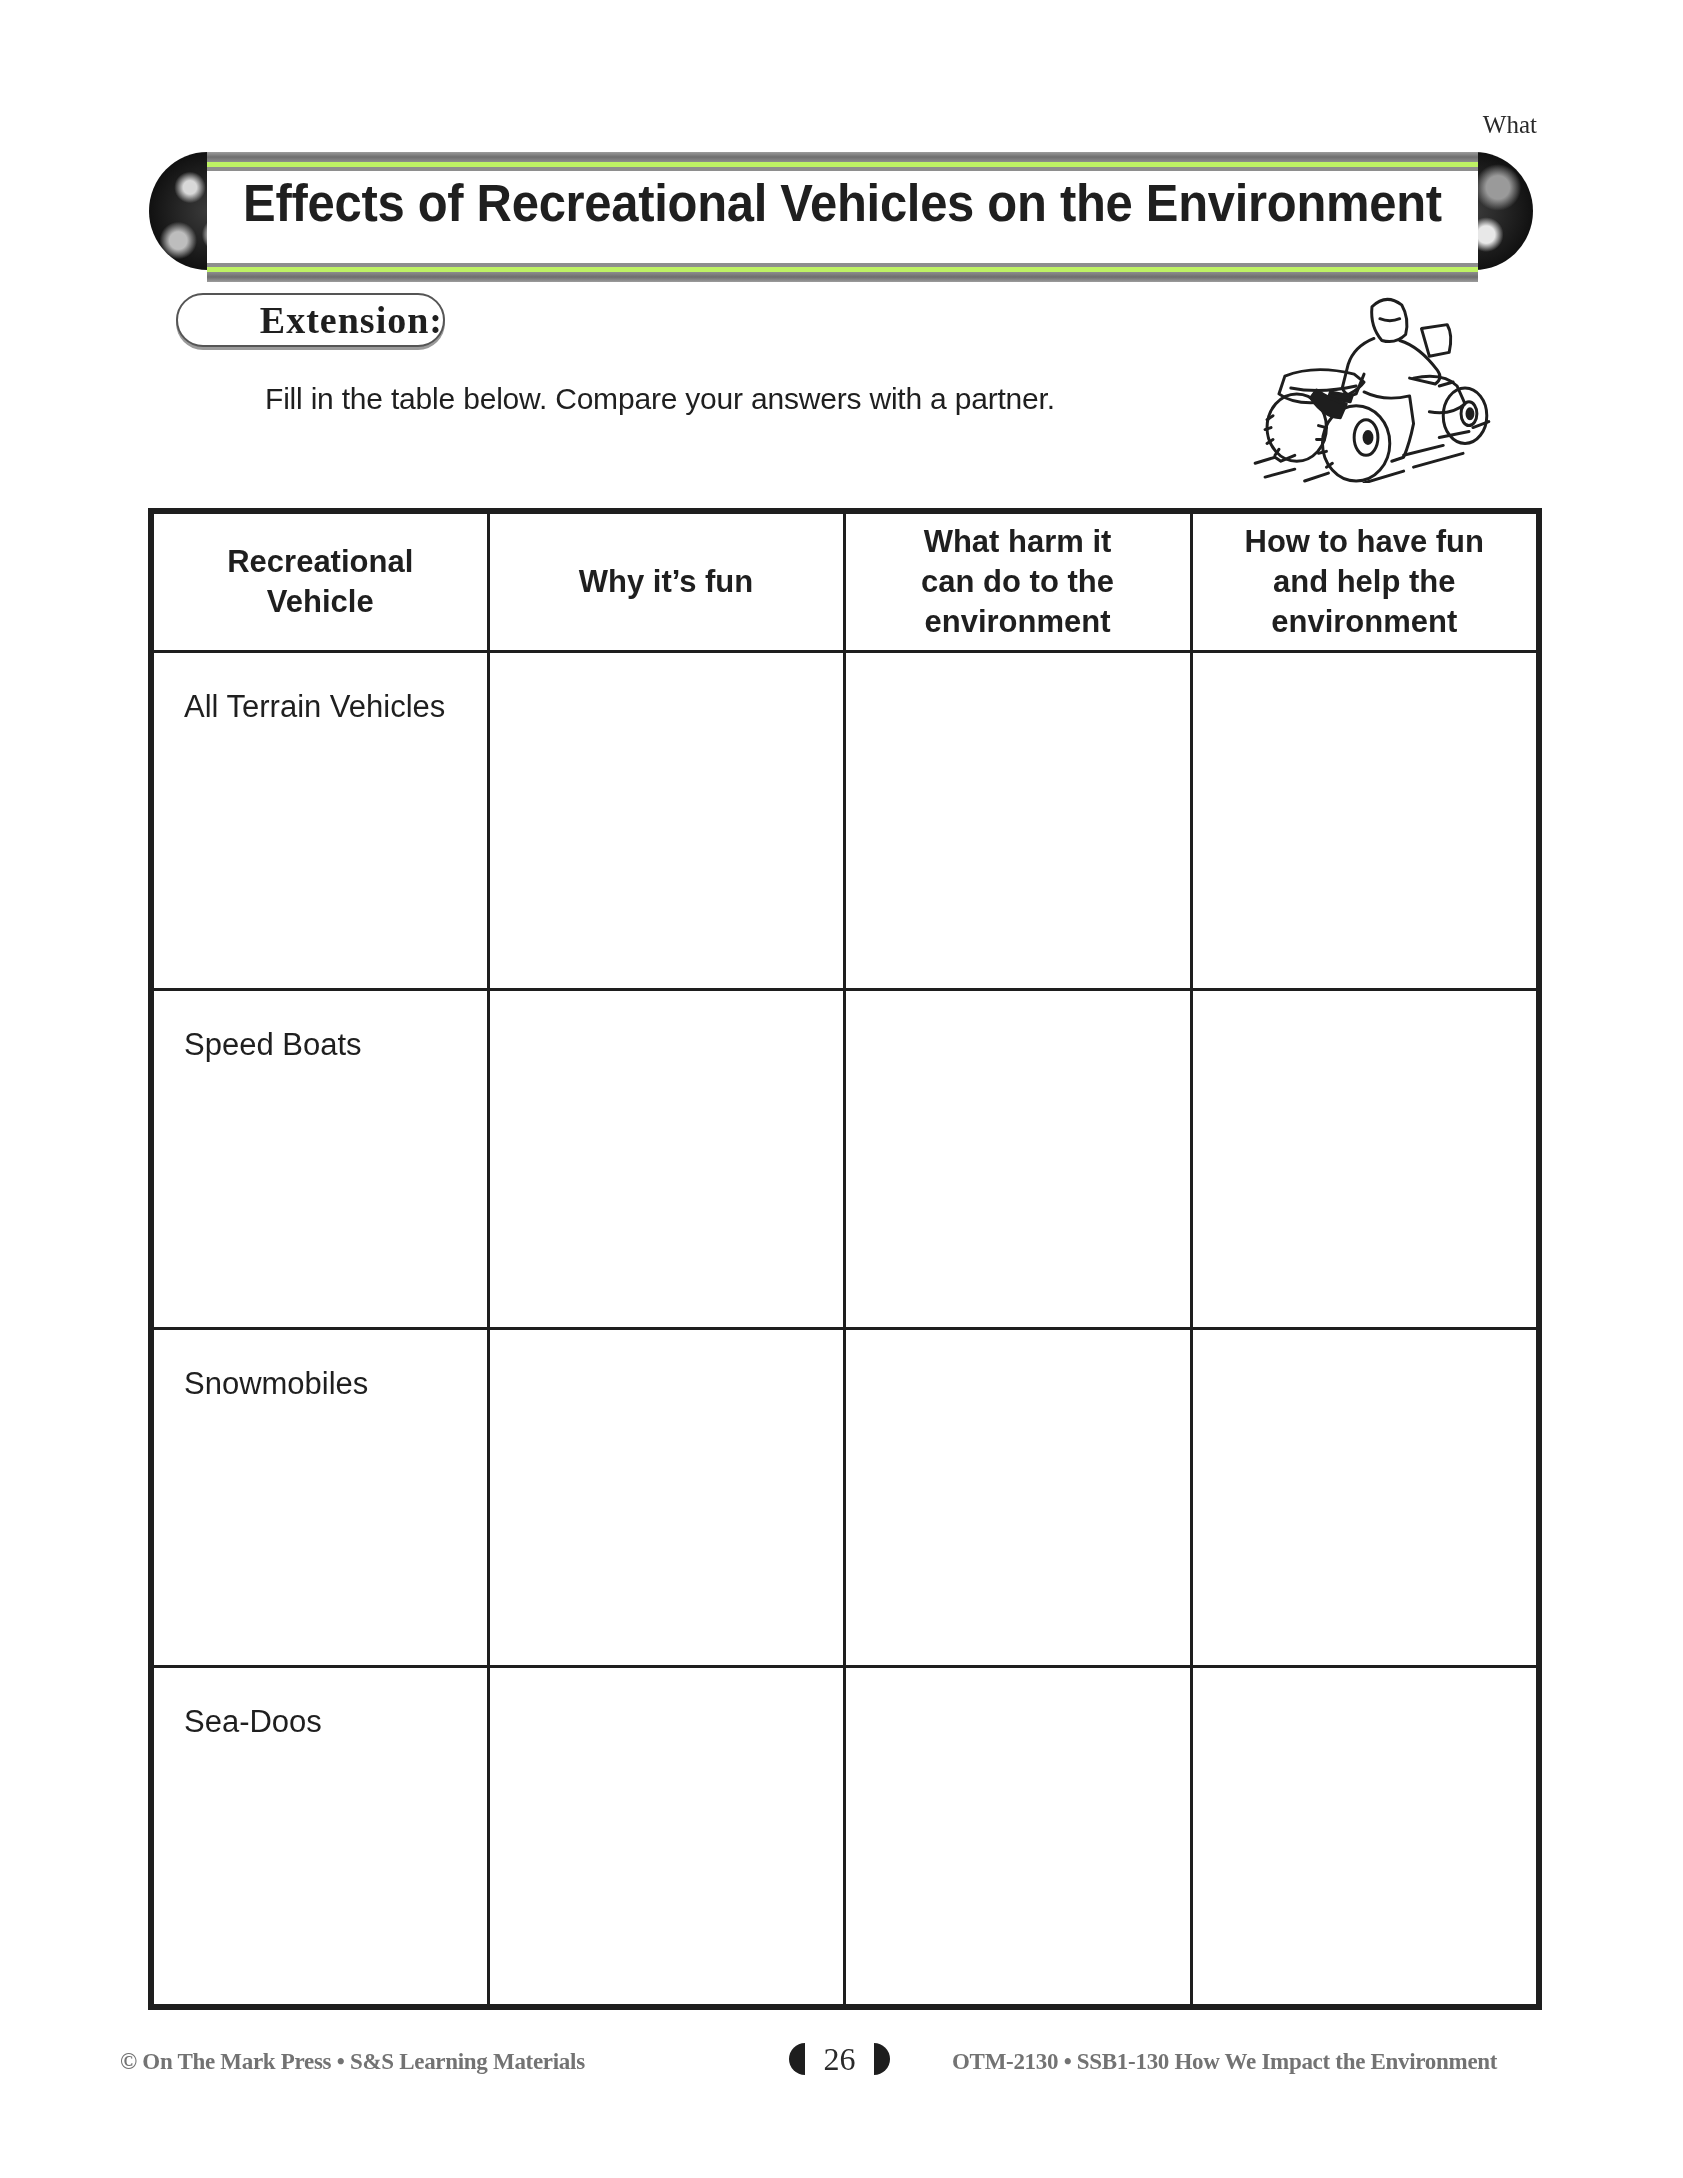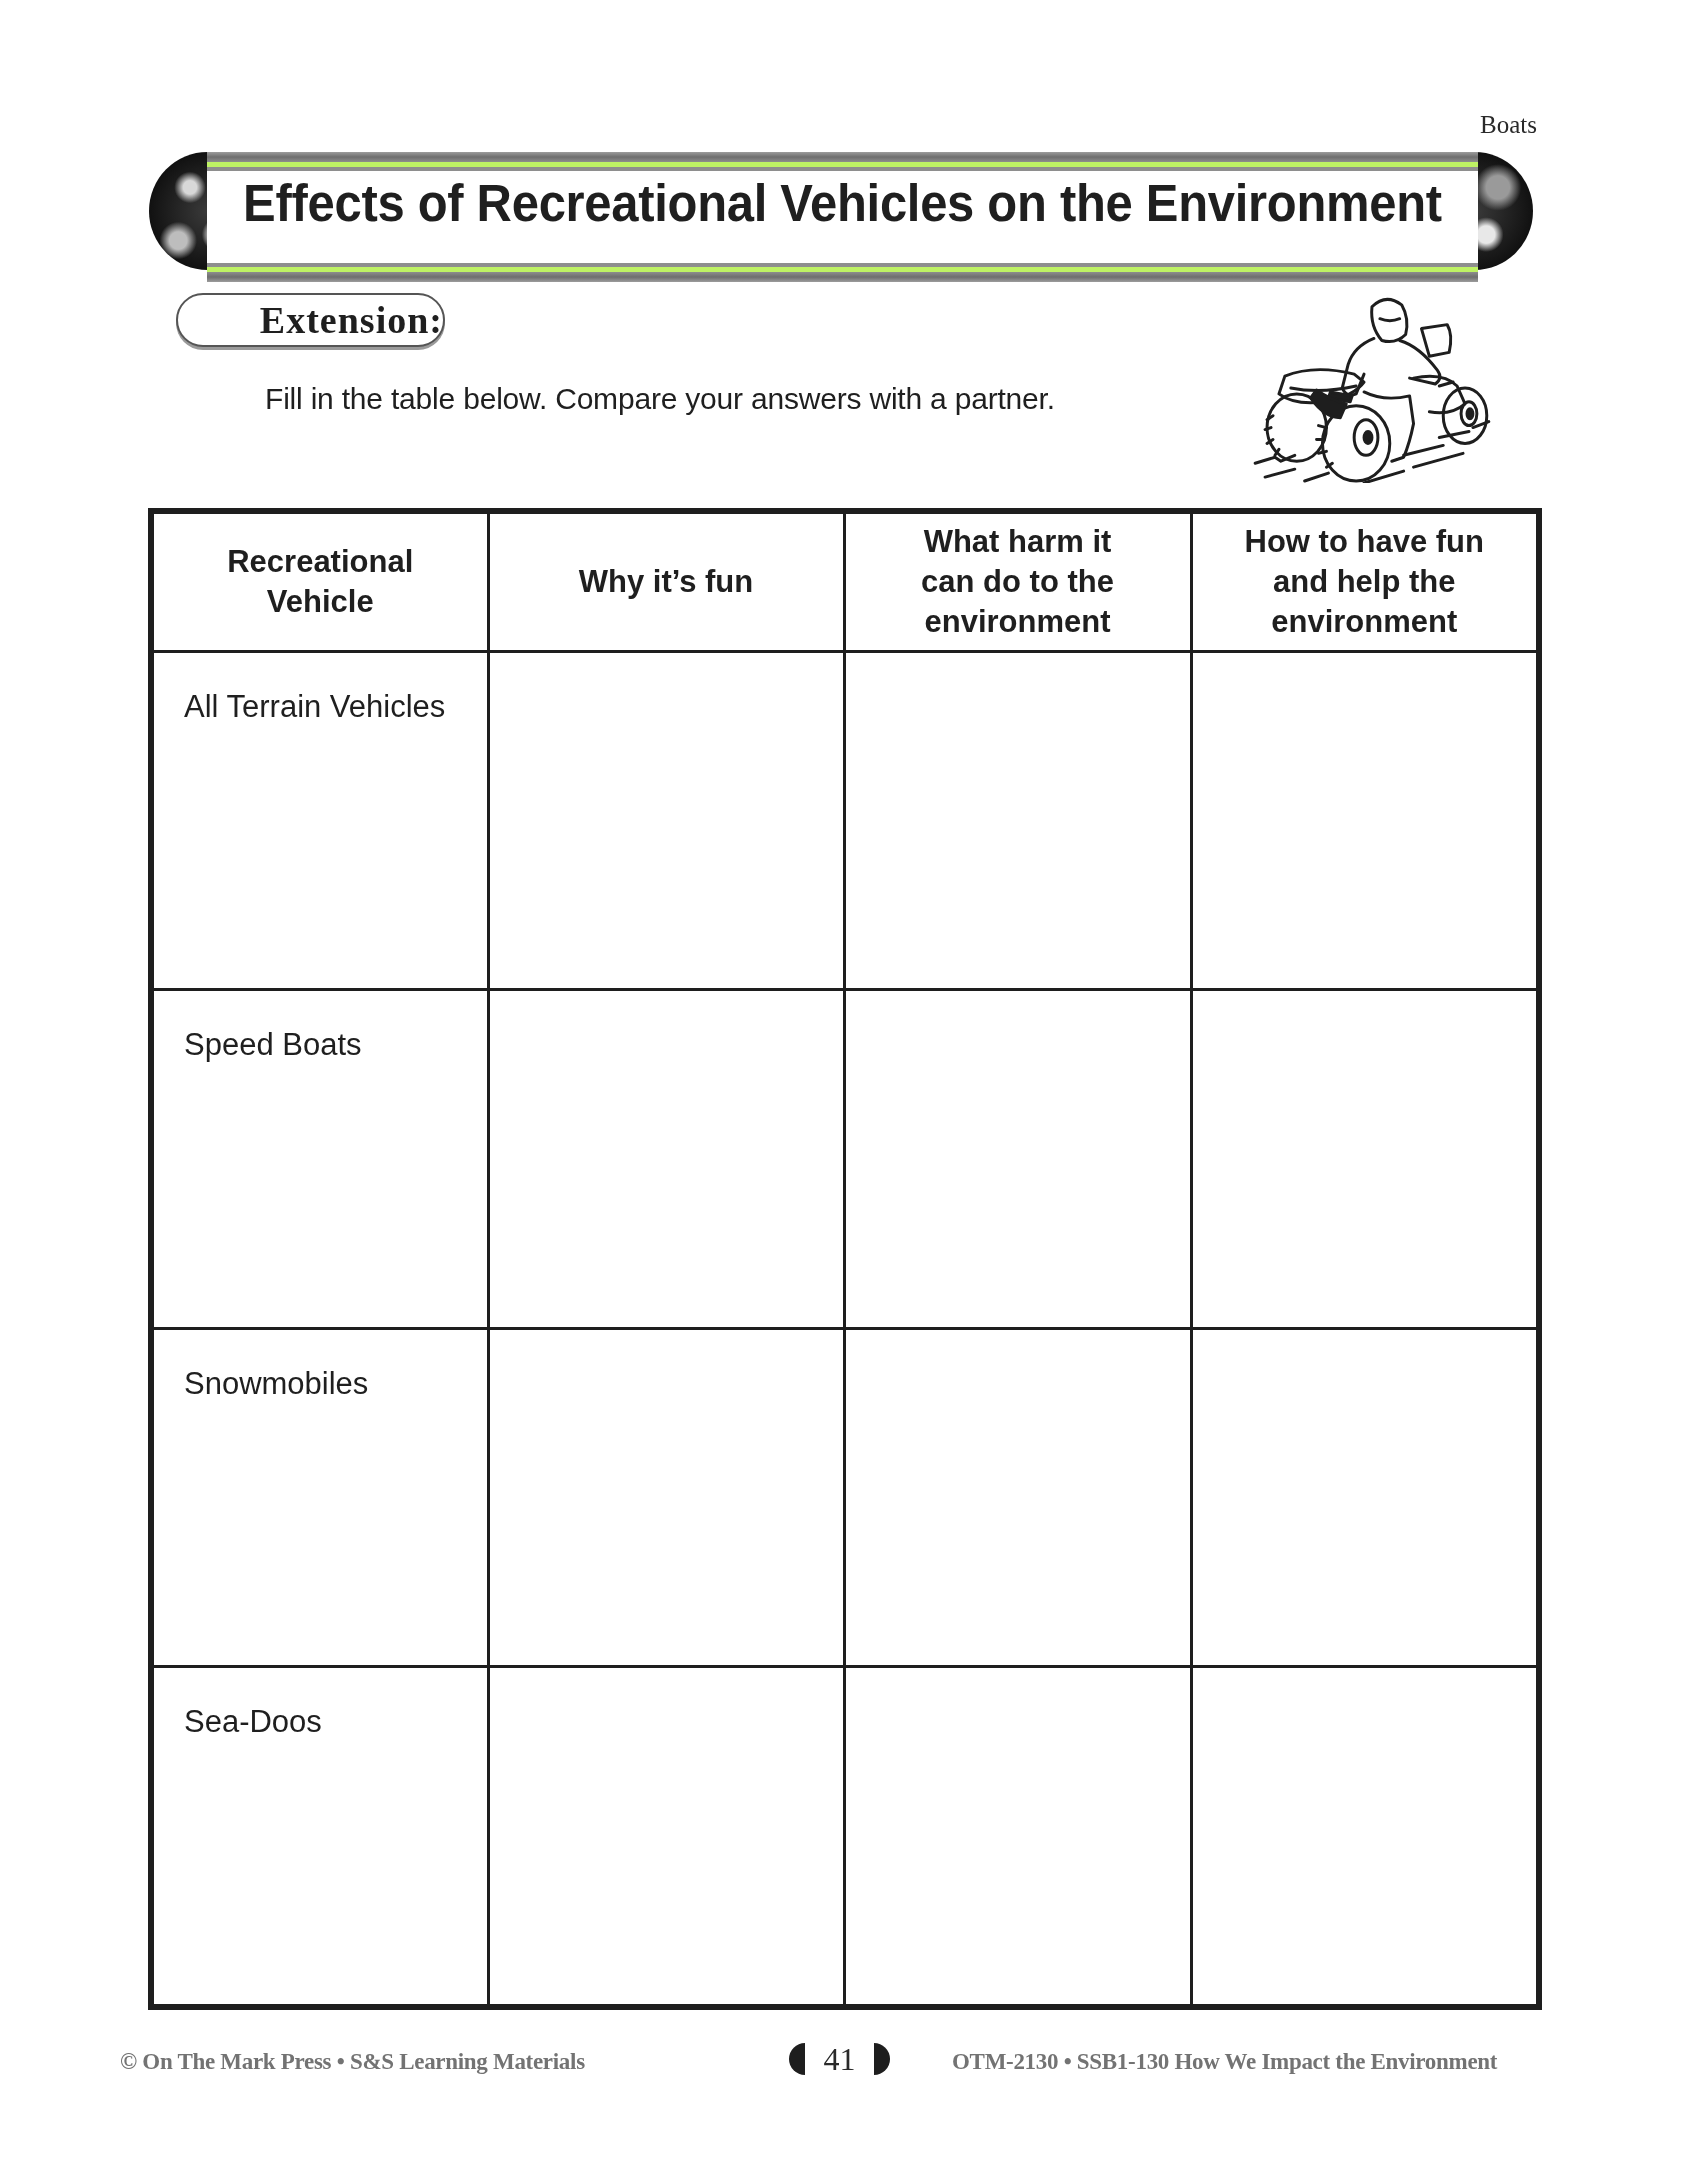--- a/index.html
+++ b/index.html
@@ -99,21 +99,21 @@
   .page-num .half-l { left: 0; border-radius: 16px 0 0 16px; }
   .page-num .half-r { right: 0; border-radius: 0 16px 16px 0; }
   .page-num .num {
     position: absolute; left: 16px; right: 16px; top: 0; text-align: center;
     font-family: "Liberation Serif", serif; font-size: 32px; line-height: 36px; color: #2a2a2a;
   }
 </style>
 </head>
 <body>
 
-<div class="abs section-label">Boats</div>
+<div class="abs section-label">What</div>
 
 <div class="abs banner">
   <div class="globe left"></div>
   <div class="globe right"></div>
   <div class="tube">
     <div class="stripe-dark-top"></div>
     <div class="stripe-thin-top"></div>
     <div class="white-box"></div>
     <div class="stripe-thin-bot"></div>
     <div class="stripe-dark-bot"></div>
@@ -207,18 +207,18 @@
       <td></td>
       <td></td>
     </tr>
   </tbody>
 </table>
 
 <div class="abs footer-left">© On The Mark Press • S&amp;S Learning Materials</div>
 
 <div class="abs page-num">
   <span class="half-l"></span>
-  <span class="num">41</span>
+  <span class="num">26</span>
   <span class="half-r"></span>
 </div>
 
 <div class="abs footer-right">OTM-2130 • SSB1-130 How We Impact the Environment</div>
 
 
 </body></html>

